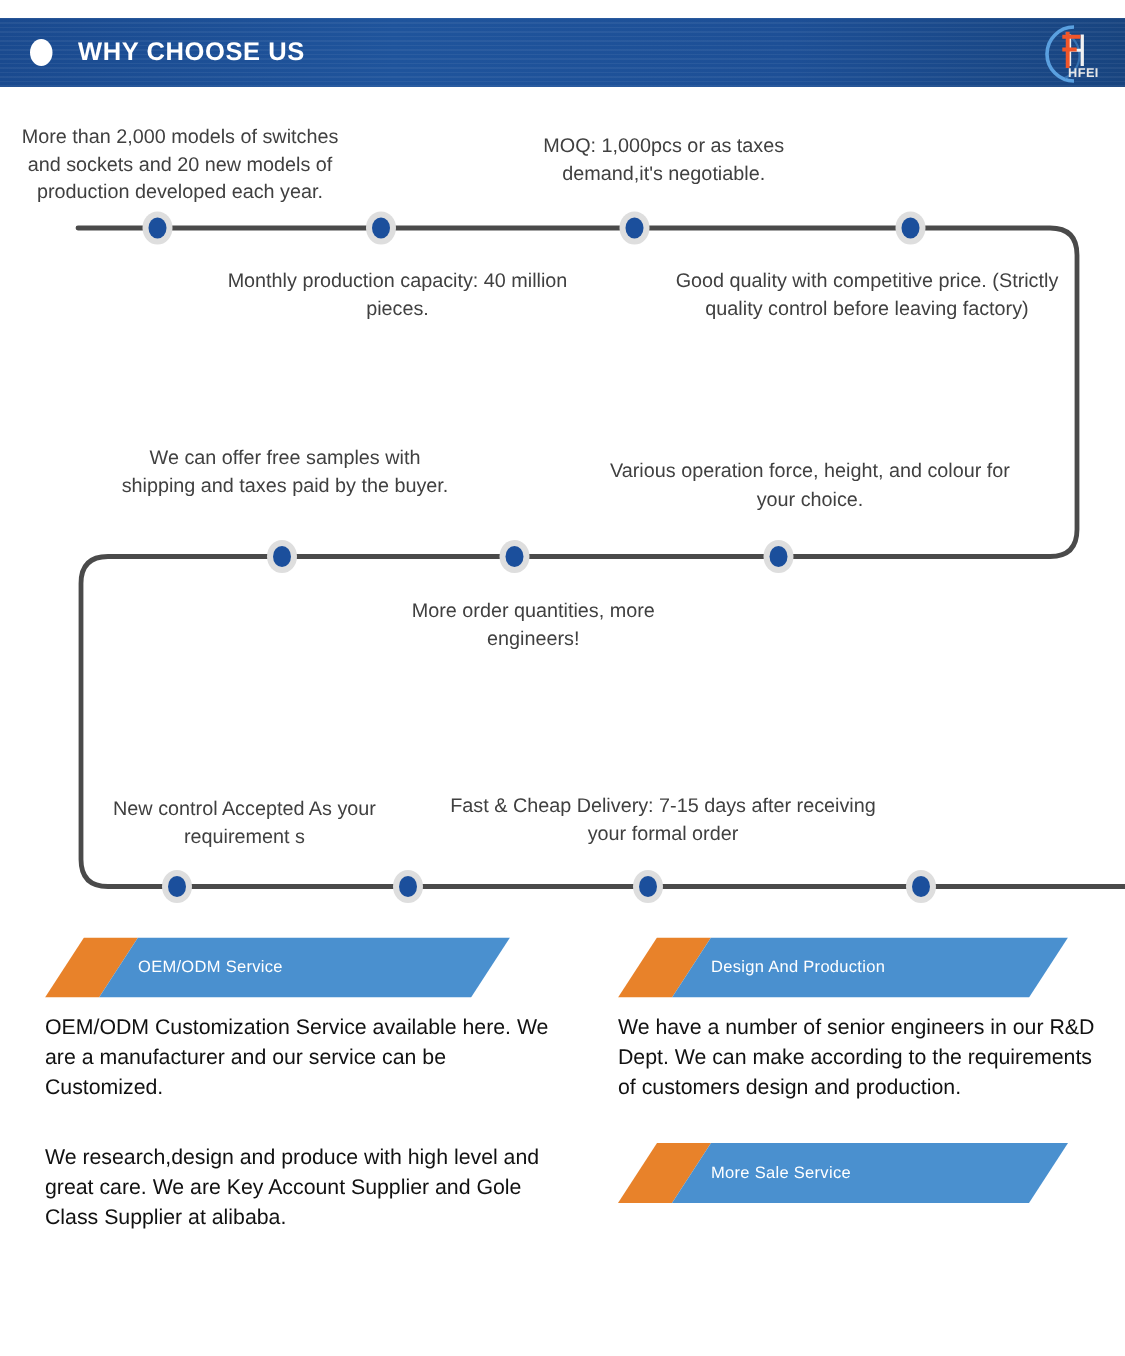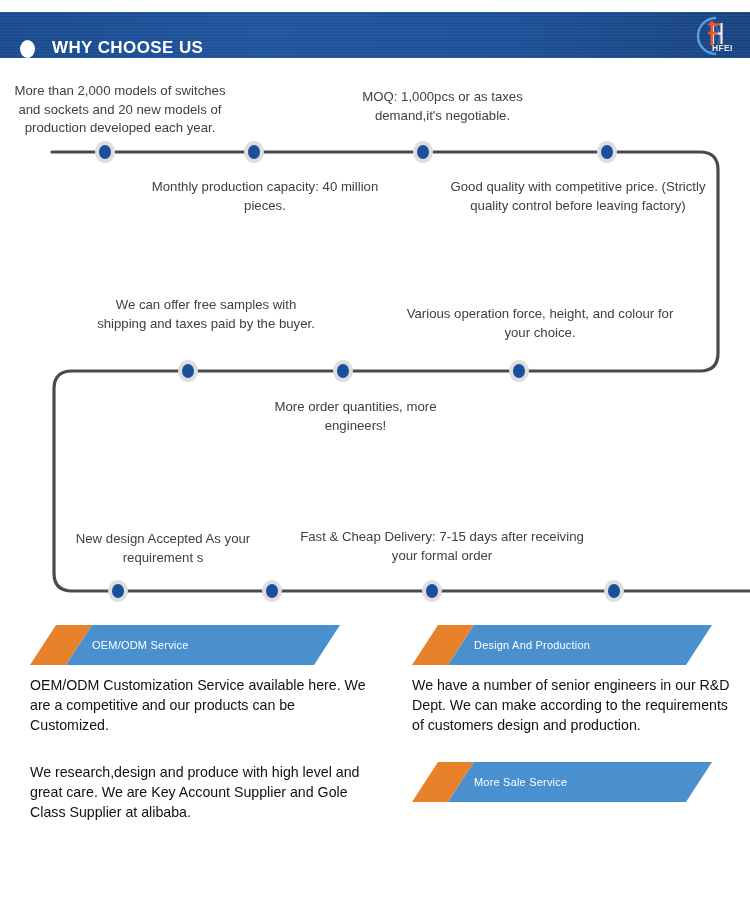--- a/index.html
+++ b/index.html
@@ -20,21 +20,21 @@
     left: 0; top: 12px;
     width: 750px; height: 46px;
     background:
       repeating-linear-gradient(to bottom,
         rgba(255,255,255,0.055) 0px,
         rgba(255,255,255,0.055) 1px,
         rgba(0,0,0,0.0) 1px,
         rgba(0,0,0,0.0) 3px),
       linear-gradient(to right, #1a4a8f 0%, #1f549c 35%, #1d4f96 70%, #18447f 100%);
     display: flex;
-    align-items: flex-end;
+    align-items: center;
   }
   #header-bullet {
     width: 15px; height: 18px;
     border-radius: 50%;
     background: #ffffff;
     margin-left: 20px;
     flex: 0 0 auto;
   }
   #header-title {
     margin-left: 17px;
@@ -61,21 +61,21 @@
     position: absolute;
     font-size: 13.2px;
     line-height: 18.5px;
     color: #404040;
     text-align: center;
   }
   #tl-text-1 { left: 5px;   top: 82px;  width: 230px; }
   #tl-text-2 { left: 335px; top: 88px;  width: 215px; }
   #tl-text-3 { left: 150px; top: 178px; width: 230px; }
   #tl-text-4 { left: 438px; top: 178px; width: 280px; }
-  #tl-text-5 { left: 75px;  top: 296px; width: 230px; margin-left: 16px; }
+  #tl-text-5 { left: 75px;  top: 296px; width: 230px; }
   #tl-text-6 { left: 405px; top: 305px; width: 270px; }
   #tl-text-7 { left: 248px; top: 398px; width: 215px; }
   #tl-text-8 { left: 48px;  top: 530px; width: 230px; }
   #tl-text-9 { left: 292px; top: 528px; width: 300px; }
 
   
   .card { position: absolute; }
   #card-1 { left: 30px;  top: 625px; width: 340px; }
   #card-2 { left: 412px; top: 625px; width: 330px; }
   #card-3 { left: 30px;  top: 762px; width: 340px; }
@@ -169,32 +169,32 @@
   </g>
 </svg>
 
 <div class="tl-text" id="tl-text-1">More than 2,000 models of switches and sockets and 20 new models of production developed each year.</div>
 <div class="tl-text" id="tl-text-2">MOQ: 1,000pcs or as taxes demand,it's negotiable.</div>
 <div class="tl-text" id="tl-text-3">Monthly production capacity: 40 million pieces.</div>
 <div class="tl-text" id="tl-text-4">Good quality with competitive price. (Strictly quality control  before leaving factory)</div>
 <div class="tl-text" id="tl-text-5">We can offer free samples with shipping and taxes paid by the buyer.</div>
 <div class="tl-text" id="tl-text-6">Various operation force, height, and colour for your choice.</div>
 <div class="tl-text" id="tl-text-7">More order quantities, more engineers!</div>
-<div class="tl-text" id="tl-text-8">New design Accepted As your requirement s</div>
+<div class="tl-text" id="tl-text-8">New control Accepted As your requirement s</div>
 <div class="tl-text" id="tl-text-9">Fast &amp; Cheap Delivery: 7-15 days after receiving your formal order</div>
 
 <div class="card" id="card-1">
   <div class="card-banner">
     <svg width="310" height="40" viewBox="0 0 310 40">
       <polygon points="26,0 62,0 36,40 0,40" fill="#e8822a"></polygon>
       <polygon points="62,0 310,0 284,40 36,40" fill="#4a90cf"></polygon>
     </svg>
     <div class="card-banner-label">OEM/ODM Service</div>
   </div>
-  <div class="card-body">OEM/ODM Customization Service available here. We are a competitive and our products can be Customized.</div>
+  <div class="card-body">OEM/ODM Customization Service available here. We are a manufacturer and our service can be Customized.</div>
 </div>
 
 <div class="card" id="card-2">
   <div class="card-banner">
     <svg width="300" height="40" viewBox="0 0 300 40">
       <polygon points="26,0 62,0 36,40 0,40" fill="#e8822a"></polygon>
       <polygon points="62,0 300,0 274,40 36,40" fill="#4a90cf"></polygon>
     </svg>
     <div class="card-banner-label">Design And Production</div>
   </div>

